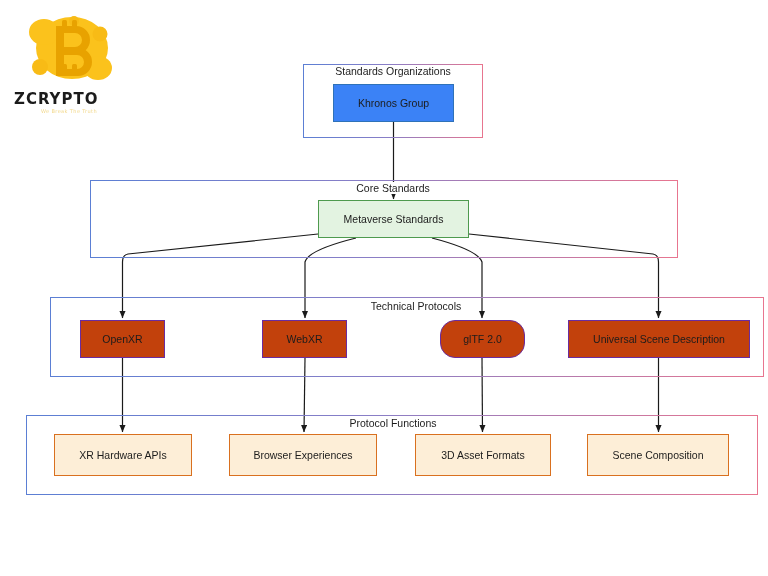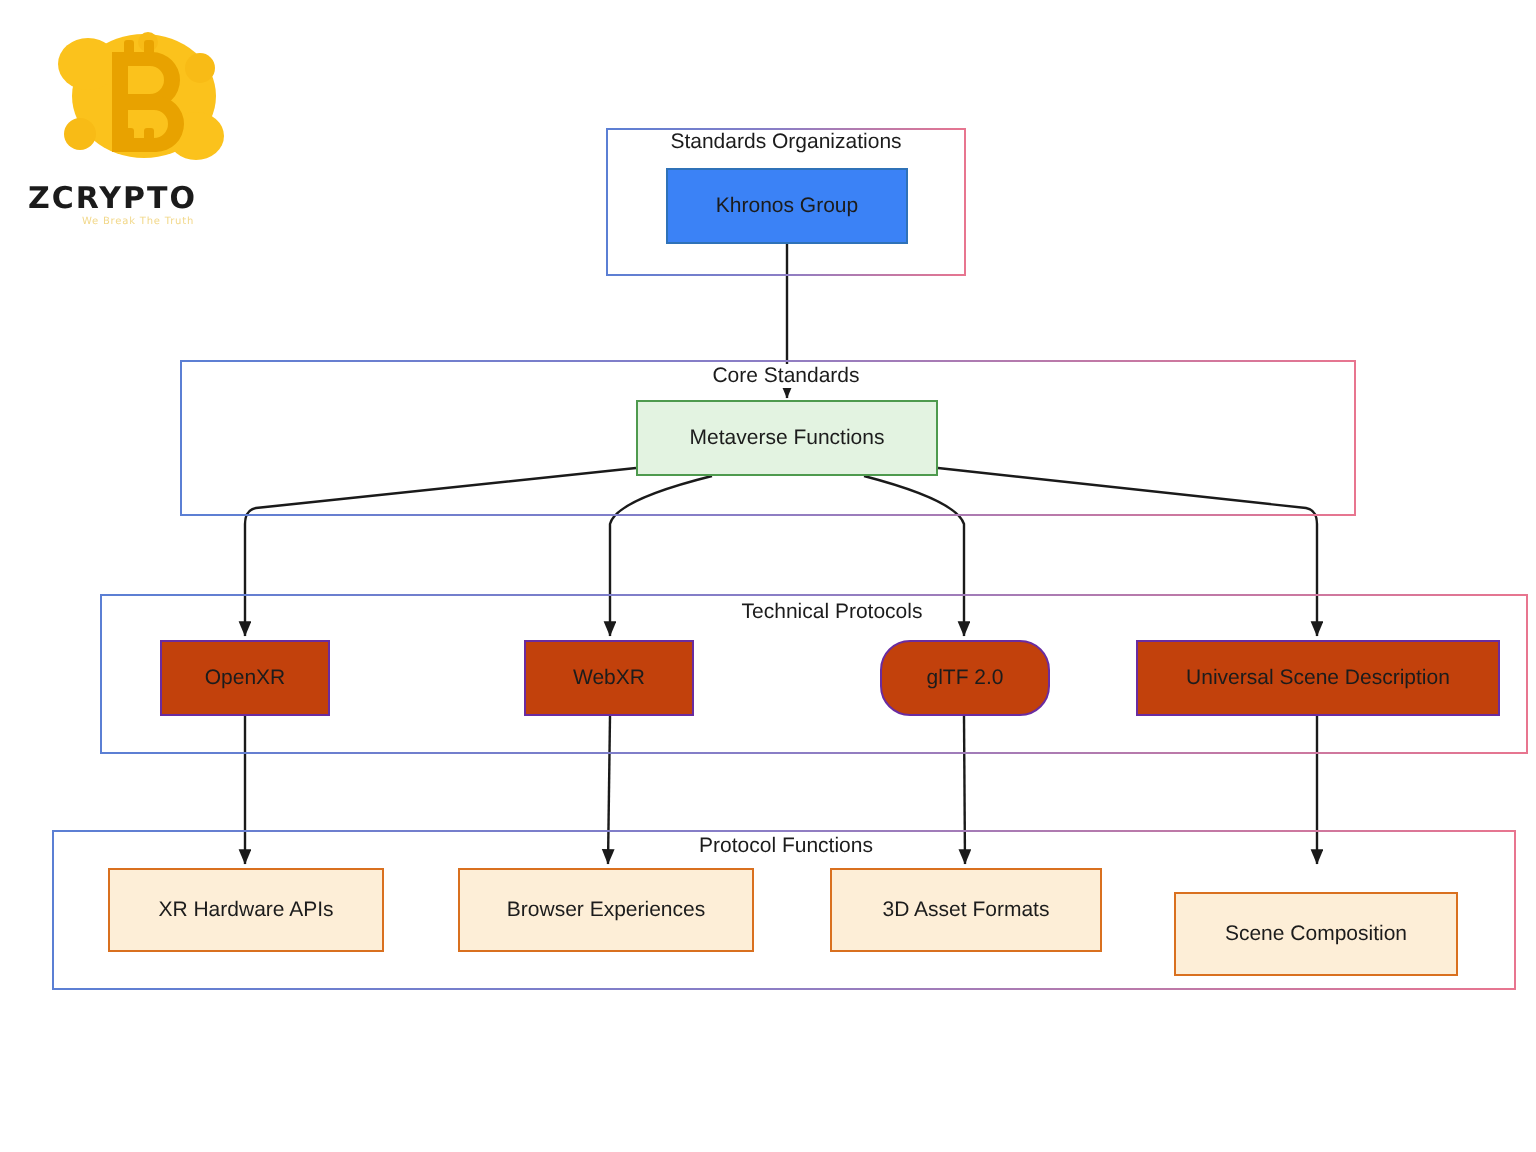--- a/index.html
+++ b/index.html
@@ -123,24 +123,24 @@
     <div class="cluster" style="left: 74px; top: 180px; width: 588px; height: 78px;"></div>
     <div class="cluster-label" style="left: 377px; top: 182px;">Core Standards</div>
 
     <div class="cluster" style="left: 34px; top: 297px; width: 714px; height: 80px;"></div>
     <div class="cluster-label" style="left: 400px; top: 300px;">Technical Protocols</div>
 
     <div class="cluster" style="left: 10px; top: 415px; width: 732px; height: 80px;"></div>
     <div class="cluster-label" style="left: 377px; top: 417px;">Protocol Functions</div>
 
     <div class="node blue" style="left: 317px; top: 84px; width: 121px; height: 38px;">Khronos Group</div>
-    <div class="node green" style="left: 302px; top: 200px; width: 151px; height: 38px;">Metaverse Functions</div>
+    <div class="node green" style="left: 302px; top: 200px; width: 151px; height: 38px;">Metaverse Standards</div>
     <div class="node purple" style="left: 64px; top: 320px; width: 85px; height: 38px;">OpenXR</div>
     <div class="node purple" style="left: 246px; top: 320px; width: 85px; height: 38px;">WebXR</div>
     <div class="node purple" style="left: 424px; top: 320px; width: 85px; height: 38px; border-radius: 15px;">glTF 2.0</div>
     <div class="node purple" style="left: 552px; top: 320px; width: 182px; height: 38px;">Universal Scene Description</div>
     <div class="node orange" style="left: 38px; top: 434px; width: 138px; height: 42px;">XR Hardware APIs</div>
     <div class="node orange" style="left: 213px; top: 434px; width: 148px; height: 42px;">Browser Experiences</div>
     <div class="node orange" style="left: 399px; top: 434px; width: 136px; height: 42px;">3D Asset Formats</div>
-    <div class="node orange" style="left: 571px; top: 434px; width: 142px; height: 42px; margin-top: 12px;">Scene Composition</div>
+    <div class="node orange" style="left: 571px; top: 434px; width: 142px; height: 42px;">Scene Composition</div>
   </div>
 
 </div>
 
 </body></html>

